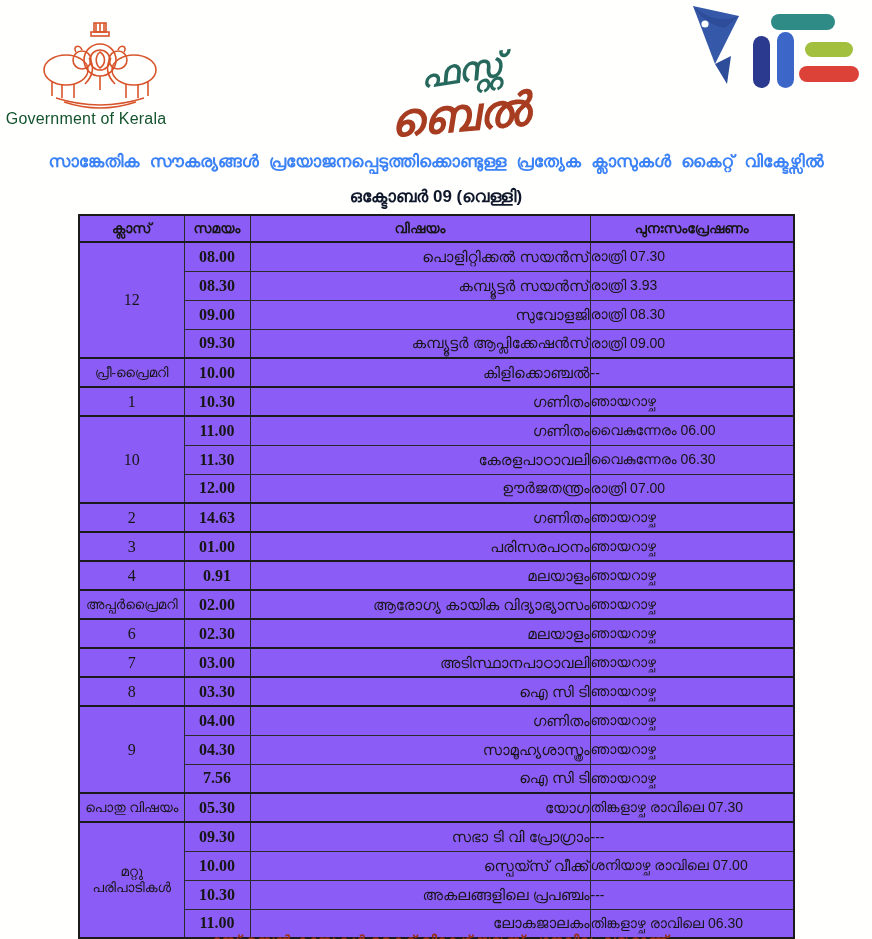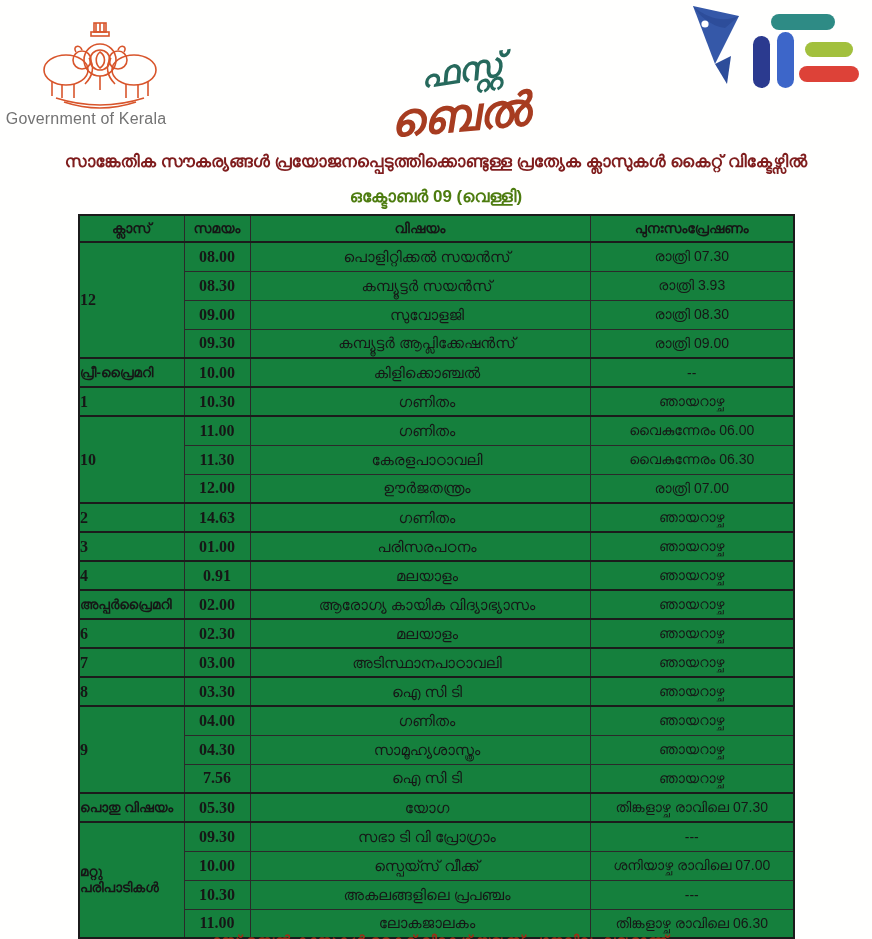--- a/index.html
+++ b/index.html
@@ -9,21 +9,21 @@
     background: #fffffe;
     color: #161616;
     overflow: hidden;
   }
   .page { position: relative; width: 872px; height: 939px; background:#fffffe; }
 
   
   .emblem-wrap { position: absolute; left: 30px; top: 20px; width: 140px; height: 92px; }
   .gov-label {
     position: absolute; left: 2px; top: 110px; width: 168px;
-    text-align: center; font-size: 16px; color: #737373; letter-spacing: .2px;
+    text-align: center; font-size: 16px; color: #14532d; letter-spacing: .2px;
   }
 
   .firstbell { position: absolute; left: 382px; top: 50px; width: 200px; height: 100px; }
   .fb-line1 {
     position: absolute; left: 38px; top: 2px;
     font-size: 33px; font-weight: bold; font-style: italic;
     color: #26695c; transform: rotate(-9deg); white-space: nowrap;
   }
   .fb-line2 {
     position: absolute; left: 8px; top: 38px;
@@ -34,45 +34,45 @@
   .kite { position: absolute; left: 664px; top: 2px; width: 202px; }
   .kite svg { display: block; margin: 0 auto; }
   .kite-caption { margin-top: 2px; text-align: center; line-height: 15px; }
   .kite-caption div { font-size: 11.5px; font-weight: bold; letter-spacing: .8px; color: #1c3a6e; white-space: nowrap; }
   .kite-caption .red { color: #cc2b24; }
   .kite-caption .w { margin-left: 5px; }
 
   
   .doc-title {
     position: absolute; top: 152px; left: 0; width: 872px;
-    text-align: center; font-weight: bold; font-size: 17px; color: #7f1d1d;
+    text-align: center; font-weight: bold; font-size: 17px; color: #3b82f6; font-family: Liberation Mono, monospace;
   }
   .doc-date {
     position: absolute; top: 187px; left: 0; width: 872px;
-    text-align: center; font-weight: bold; font-size: 17px; color: #4d7c0f;
+    text-align: center; font-weight: bold; font-size: 17px; color: #0f172a;
   }
 
   
   table.sched {
     position: absolute; left: 78px; top: 214px;
     border-collapse: collapse; table-layout: fixed; width: 715px;
-    background: #15803d;
+    background: #8b5cf6;
     border: 2px solid #1b1b1b;
   }
   .sched th, .sched td { border: 1px solid #2a2a2a; height: 29px; vertical-align: middle; }
   .sched tr.gs th, .sched tr.gs td { border-top: 2px solid #1b1b1b; }
   .sched thead th {
     height: 27px; font-size: 14px; font-weight: bold; text-align: center;
     border-bottom: 2px solid #1b1b1b;
   }
-  .col-class  { font-weight: bold; font-size: 13.5px; }
+  .col-class  { text-align: center; font-weight: normal; font-size: 13.5px; }
   .col-class.num { font-family: "Liberation Serif", serif; font-size: 16px; }
   .col-time   { text-align: center; font-family: "Liberation Serif", serif; font-size: 16px; font-weight: bold; }
-  .col-subj   { text-align: center; padding-left: 14px; font-size: 15px; white-space: nowrap; overflow: hidden; margin-left: 35px; }
-  .col-re     { text-align: center; font-size: 14px; white-space: nowrap; }
+  .col-subj   { text-align: right; padding-left: 14px; font-size: 15px; white-space: nowrap; overflow: hidden; margin-left: 35px; }
+  .col-re     { font-size: 14px; white-space: nowrap; }
 
   
   .footer-cut {
     position: absolute; left: 0; top: 929px; width: 872px; height: 10px;
     overflow: hidden; text-align: center;
   }
   .footer-cut span {
     position: relative; top: 3px;
     font-size: 15px; font-weight: bold; color: #9a3018; white-space: nowrap;
   }

